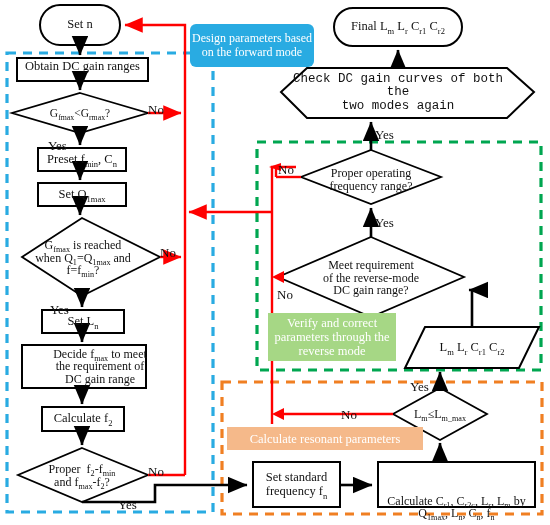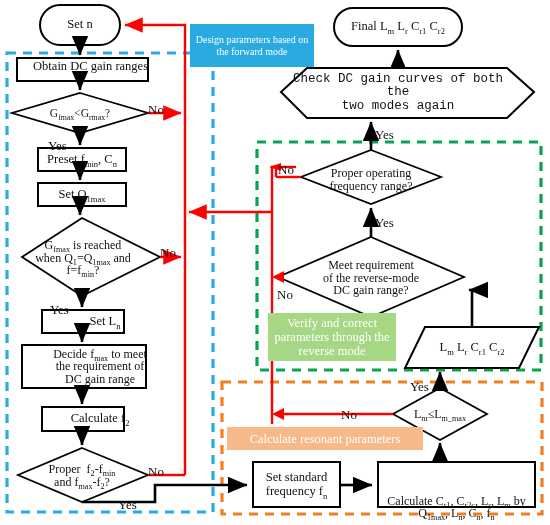--- a/index.html
+++ b/index.html
@@ -141,21 +141,21 @@
     <path d="M284,271 L272,277 L284,283 z" fill="#FF0000"></path>
 
     <path d="M393,414 L280,414" fill="none" stroke="#FF0000" stroke-width="2.4"></path>
     <path d="M284,408 L272,414 L284,420 z" fill="#FF0000"></path>
   </svg>
 
   <div class="node-text" style="left:40px;top:5px;width:80px;height:40px;font-size:12.5px;">
     <span>Set n</span>
   </div>
 
-  <div class="node-text" style="left:17px;top:58px;width:131px;height:17px;font-size:12.5px;justify-content:flex-end;">
+  <div class="node-text" style="left:17px;top:58px;width:131px;height:17px;font-size:12.5px;">
     <span>Obtain DC gain ranges</span>
   </div>
 
   <div class="node-text" style="left:22px;top:103px;width:116px;height:20px;font-size:11.5px;">
     <span>G<sub>fmax</sub>&lt;G<sub>rmax</sub>?</span>
   </div>
 
   <div class="node-text" style="left:38px;top:148px;width:88px;height:23px;font-size:12.5px;">
     <span>Preset f<sub>min</sub>, C<sub>n</sub></span>
   </div>
@@ -163,29 +163,29 @@
   <div class="node-text" style="left:38px;top:183px;width:88px;height:23px;font-size:12.5px;">
     <span>Set Q<sub>1max</sub></span>
   </div>
 
   <div class="node-text" style="left:24px;top:228px;width:118px;height:60px;font-size:12px;flex-direction:column;">
     <span>
       G<sub>fmax</sub> is reached<br>when Q<sub>1</sub>=Q<sub>1max</sub> and<br>f=f<sub>min</sub>?
     </span>
   </div>
 
-  <div class="node-text" style="left:42px;top:310px;width:82px;height:23px;font-size:12.5px;padding-left:22px;">
+  <div class="node-text" style="left:42px;top:310px;width:82px;height:23px;font-size:12.5px;">
     <span>Set L<sub>n</sub></span>
   </div>
 
   <div class="node-text" style="left:22px;top:345px;width:124px;height:43px;font-size:12px;padding-left:16px;">
     <span>Decide f<sub>max</sub> to meet<br>the requirement of<br>DC gain range</span>
   </div>
 
-  <div class="node-text" style="left:42px;top:407px;width:82px;height:24px;font-size:12.5px;margin-left:17px;">
+  <div class="node-text" style="left:42px;top:407px;width:82px;height:24px;font-size:12.5px;">
     <span>Calculate f<sub>2</sub></span>
   </div>
 
   <div class="node-text" style="left:28px;top:460px;width:108px;height:32px;font-size:12px;">
     <span>Proper&nbsp; f<sub>2</sub>-f<sub>min</sub><br>and f<sub>max</sub>-f<sub>2</sub>?</span>
   </div>
 
   <div class="node-text" style="left:253px;top:462px;width:87px;height:45px;font-size:12.5px;">
     <span>Set standard<br>frequency f<sub>n</sub></span>
   </div>
@@ -224,19 +224,19 @@
   <div class="lbl" style="left:50px;top:295px;font-size:13px;">Yes</div>
   <div class="lbl" style="left:148px;top:457px;font-size:13px;">No</div>
   <div class="lbl" style="left:118px;top:490px;font-size:13px;">Yes</div>
   <div class="lbl" style="left:341px;top:400px;font-size:13px;">No</div>
   <div class="lbl" style="left:410px;top:372px;font-size:13px;">Yes</div>
   <div class="lbl" style="left:277px;top:280px;font-size:13px;">No</div>
   <div class="lbl" style="left:278px;top:155px;font-size:13px;">No</div>
   <div class="lbl" style="left:375px;top:208px;font-size:13px;">Yes</div>
   <div class="lbl" style="left:375px;top:120px;font-size:13px;">Yes</div>
 
-  <div class="tagbox" style="left:190px;top:24px;width:124px;height:43px;background:#29ABE2;font-size:10px;">Design parameters based on the forward mode</div>
+  <div class="tagbox" style="left:190px;top:24px;width:124px;height:43px;background:#29ABE2;font-size:12px;border-radius:6px;">Design parameters based on the forward mode</div>
 
   <div class="tagbox" style="left:268px;top:313px;width:128px;height:48px;background:#A6D785;font-size:12.5px;">Verify and correct parameters through the reverse mode</div>
 
   <div class="tagbox" style="left:227px;top:427px;width:196px;height:23px;background:#F5B98A;font-size:12.5px;">Calculate resonant parameters</div>
 
 </div>
 
 </body></html>

